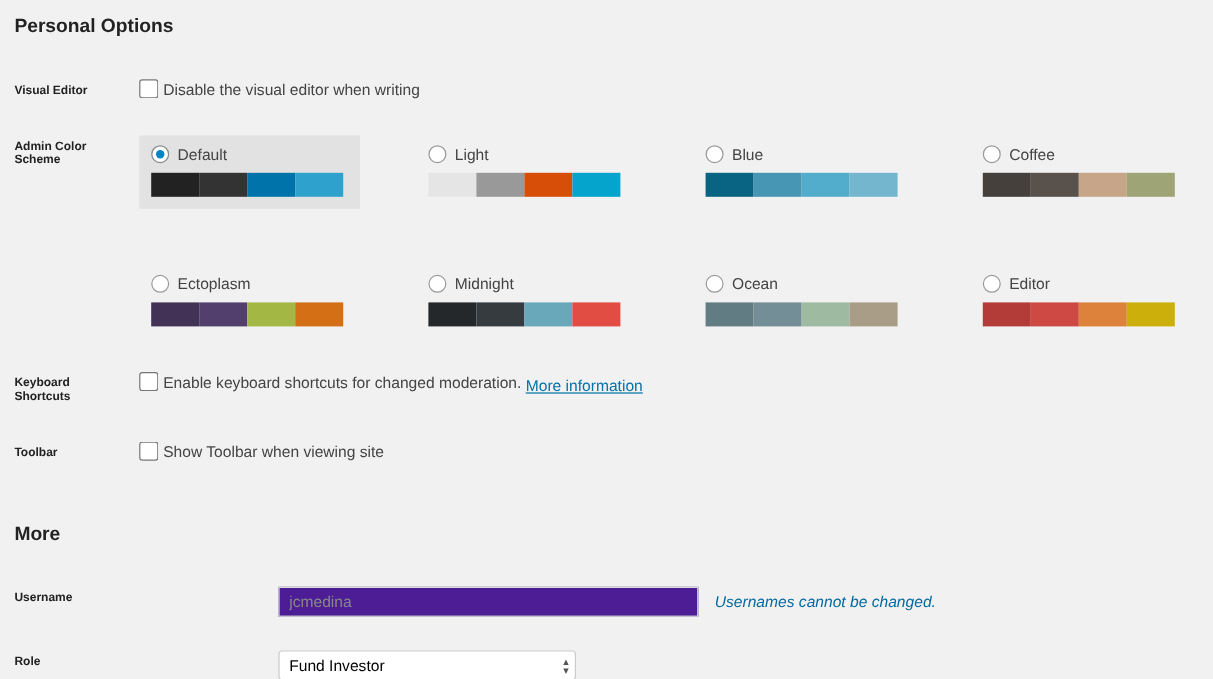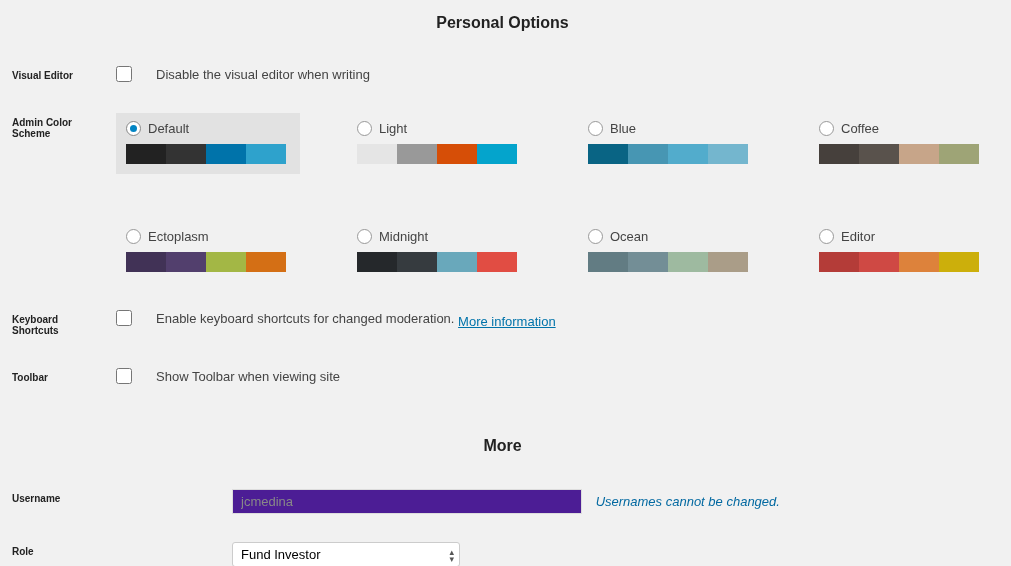--- a/index.html
+++ b/index.html
@@ -11,21 +11,20 @@
     font-size: 13px;
     color: #444;
     width: 1011px;
   }
   .wrap { padding: 0 18px 30px 12px; }
   h3.section {
     font-size: 16px;
     font-weight: 600;
     color: #222;
     margin: 14px 0 20px 0;
-    text-align: center;
   }
   h3.section.name { margin-top: 36px; }
   table.form-table { width: 100%; border-collapse: collapse; }
   table.form-table th {
     text-align: left;
     vertical-align: top;
     width: 220px;
     padding: 18px 10px 18px 0;
     font-weight: 600;
     font-size: 10px;
@@ -33,21 +32,21 @@
   }
   table.form-table td {
     padding: 14px 0;
     vertical-align: top;
     font-size: 13px;
     color: #444;
   }
   label.check-label {
     display: inline-flex;
     align-items: center;
-    gap: 24px;
+    gap: 4px;
     cursor: pointer;
   }
   input[type=checkbox] {
     width: 16px;
     height: 16px;
     margin: 0;
     cursor: pointer;
   }
   a.link { color: #0073aa; text-decoration: underline; }
 
@@ -103,21 +102,21 @@
   input.text[disabled] { background: #4c1d95; color: #888; }
   .field-desc {
     font-style: italic;
     color: #0369a1;
     margin-left: 10px;
     font-size: 13px;
   }
   .select-wrap {
     position: relative;
     display: inline-block;
-    width: 228px;
+    width: 248px;
   }
   select.role {
     width: 100%;
     padding: 4px 22px 4px 8px;
     font-size: 13px;
     border: 1px solid #ccc;
     border-radius: 3px;
     background: #fff;
     appearance: none;
     -webkit-appearance: none;

